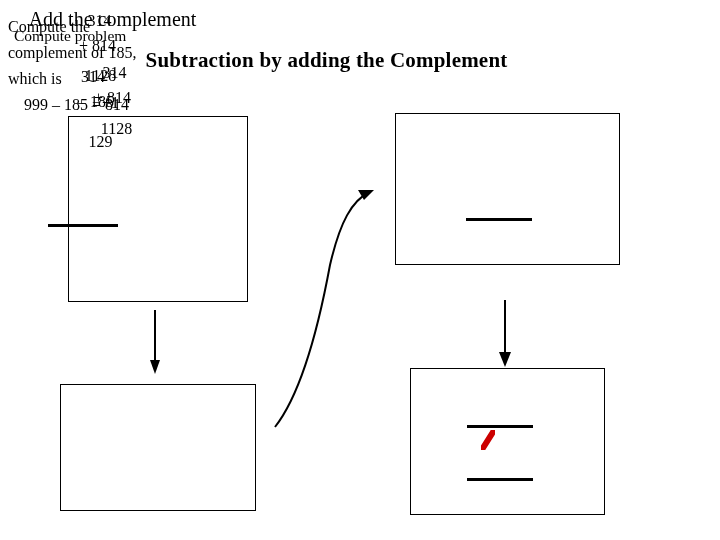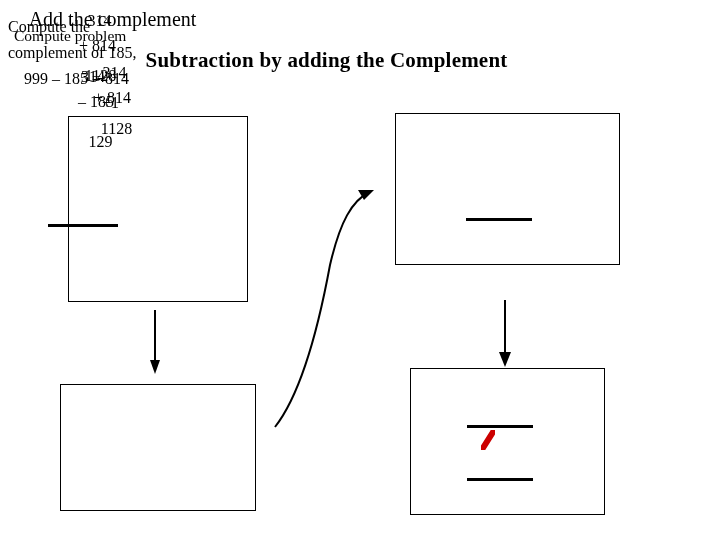--- a/index.html
+++ b/index.html
@@ -202,20 +202,21 @@
     <div class="row1">314</div>
     <div class="row2">+  814</div>
     <div class="row3">1128</div>
   </div>
   <div class="rule" id="rule-add"></div>
 
   <div class="box" id="box-compute"></div>
   <div class="compute-text">
     <div>Compute the</div>
     <div>complement of 185,</div>
+    <div>which is</div>
     <div class="eq">999 – 185 = 814</div>
   </div>
 
 
   <div class="box" id="box-final"></div>
   <div class="final-sum">
     <div class="r1">314</div>
     <div class="r2">+  814</div>
     <div class="r3">1128</div>
     <div class="r4">+1</div>

